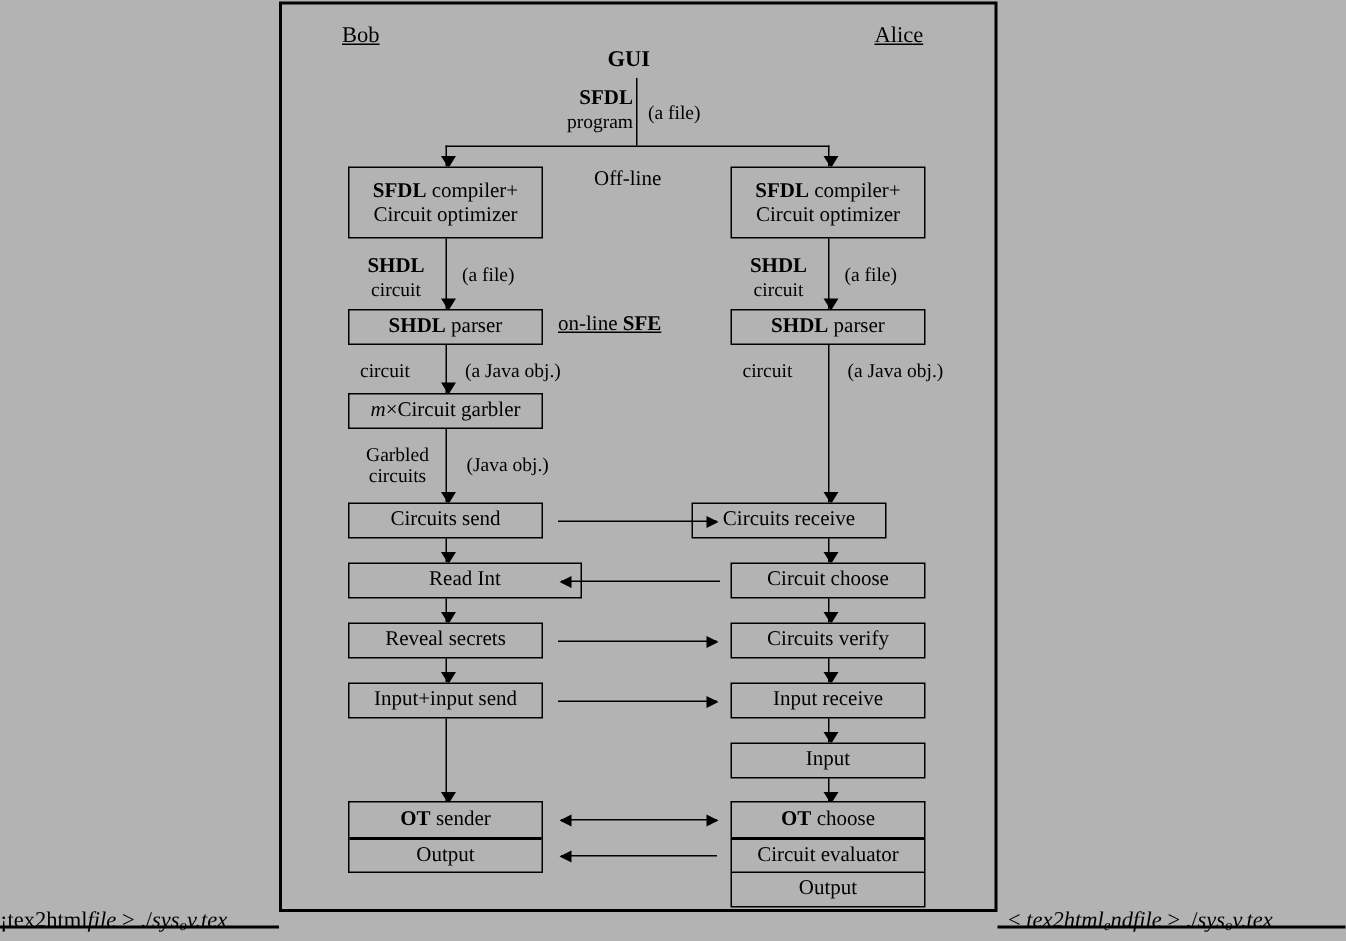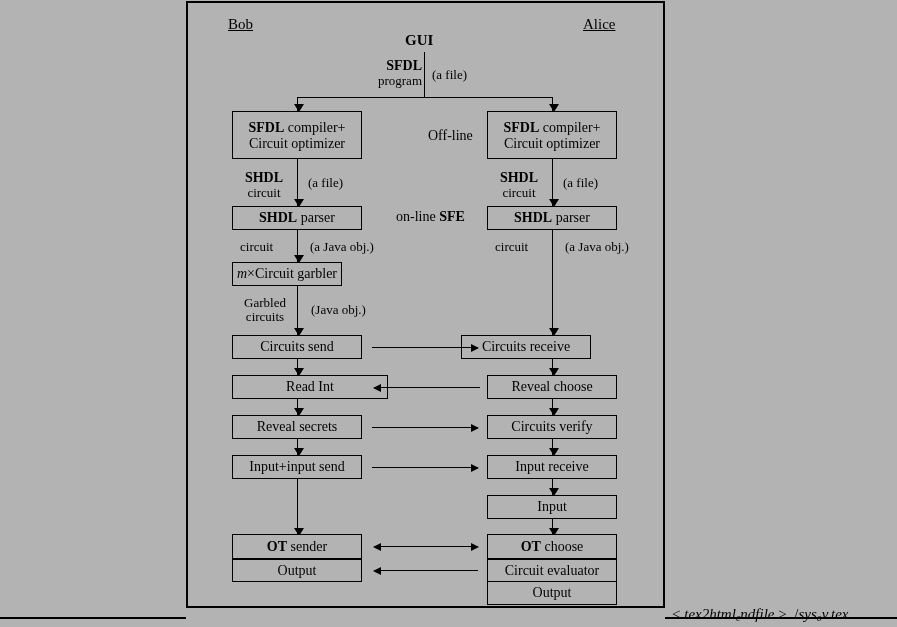--- a/index.html
+++ b/index.html
@@ -113,20 +113,21 @@
   .phase{position:absolute;font-size:14px;white-space:nowrap;}
 </style>
 </head>
 <body>
 
 <div id="stage">
 
   <div class="footline left"></div>
   <div class="footline right"></div>
 
+  <div class="foot left"><span>¡tex2html</span><span class="it">file</span><span> &gt; ./</span><span class="it">sys</span><span class="sub">o</span><span class="it">v.tex</span></div>
 
   <div class="foot right"><span>&lt; </span><span class="it">tex2html</span><span class="sub">e</span><span class="it">ndfile</span><span> &gt; ./</span><span class="it">sys</span><span class="sub">o</span><span class="it">v.tex</span></div>
 
   <div class="frame"></div>
 
   <div class="party" id="party-bob">Bob</div>
   <div class="party" id="party-alice">Alice</div>
   <div class="gui">GUI</div>
 
   <div class="vline" style="left:424px;top:52px;height:45px;"></div>
@@ -135,22 +136,22 @@
 
   <div class="vline arrow-d" style="left:297px;top:97px;height:14px;"></div>
   <div class="vline arrow-d" style="left:552px;top:97px;height:14px;"></div>
 
   <div class="elabel two" style="left:360px;top:59px;width:62px;text-align:right;">
     <div style="font-weight:bold;font-size:14px;">SFDL</div>
     <div>program</div>
   </div>
   <div class="elabel" style="left:432px;top:68px;">(a file)</div>
 
-  <div class="phase" style="left:396px;top:128px;margin-left:32px;">Off-line</div>
-  <div class="phase" style="left:396px;top:209px;">on-line&nbsp;<b style="font-weight:bold;">SFE</b></div>
+  <div class="phase" style="left:396px;top:112px;">Off-line</div>
+  <div class="phase" style="left:372px;top:209px;text-decoration:underline;">on-line&nbsp;<b style="font-weight:bold;">SFE</b></div>
 
   <div class="box two" style="left:232px;top:111px;width:130px;height:48px;">
     <div><b>SFDL</b><span> compiler+</span></div>
     <div>Circuit optimizer</div>
   </div>
 
   <div class="vline arrow-d" style="left:297px;top:159px;height:47px;"></div>
   <div class="elabel two" style="left:233px;top:171px;width:62px;text-align:center;">
     <div style="font-weight:bold;font-size:14px;">SHDL</div>
     <div>circuit</div>
@@ -158,21 +159,21 @@
   <div class="elabel" style="left:308px;top:176px;">(a file)</div>
 
   <div class="box" style="left:232px;top:206px;width:130px;height:24px;">
     <span><b>SHDL</b><span> parser</span></span>
   </div>
 
   <div class="vline arrow-d" style="left:297px;top:230px;height:32px;"></div>
   <div class="elabel" style="left:240px;top:240px;">circuit</div>
   <div class="elabel" style="left:310px;top:240px;">(a Java obj.)</div>
 
-  <div class="box" style="left:232px;top:262px;width:110px;height:24px;">
+  <div class="box" style="left:232px;top:262px;width:130px;height:24px;">
     <span><span class="it">m</span><span>×Circuit garbler</span></span>
   </div>
 
   <div class="vline arrow-d" style="left:297px;top:286px;height:49px;"></div>
   <div class="elabel two" style="left:234px;top:296px;width:62px;text-align:center;">
     <div>Garbled</div>
     <div>circuits</div>
   </div>
   <div class="elabel" style="left:311px;top:303px;">(Java obj.)</div>
 
@@ -211,21 +212,21 @@
     <span><b>SHDL</b><span> parser</span></span>
   </div>
 
   <div class="vline arrow-d" style="left:552px;top:230px;height:105px;"></div>
   <div class="elabel" style="left:495px;top:240px;">circuit</div>
   <div class="elabel" style="left:565px;top:240px;">(a Java obj.)</div>
 
   <div class="box" style="left:461px;top:335px;width:130px;height:24px;">Circuits receive</div>
   <div class="vline arrow-d" style="left:552px;top:359px;height:16px;"></div>
 
-  <div class="box" style="left:487px;top:375px;width:130px;height:24px;">Reveal choose</div>
+  <div class="box" style="left:487px;top:375px;width:130px;height:24px;">Circuit choose</div>
   <div class="vline arrow-d" style="left:552px;top:399px;height:16px;"></div>
 
   <div class="box" style="left:487px;top:415px;width:130px;height:24px;">Circuits verify</div>
   <div class="vline arrow-d" style="left:552px;top:439px;height:16px;"></div>
 
   <div class="box" style="left:487px;top:455px;width:130px;height:24px;">Input receive</div>
   <div class="vline arrow-d" style="left:552px;top:479px;height:16px;"></div>
 
   <div class="box" style="left:487px;top:495px;width:130px;height:24px;">Input</div>
   <div class="vline arrow-d" style="left:552px;top:519px;height:16px;"></div>

